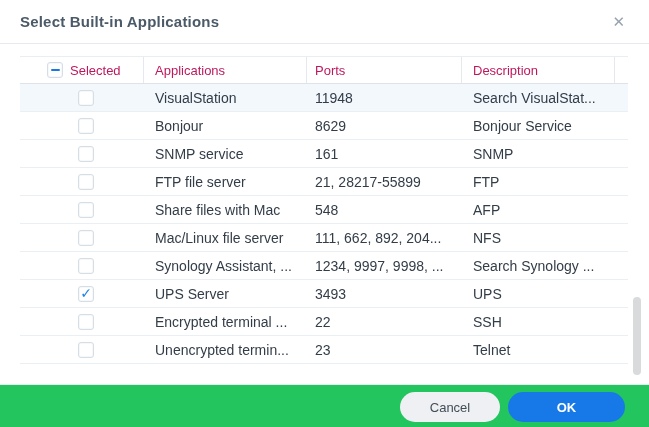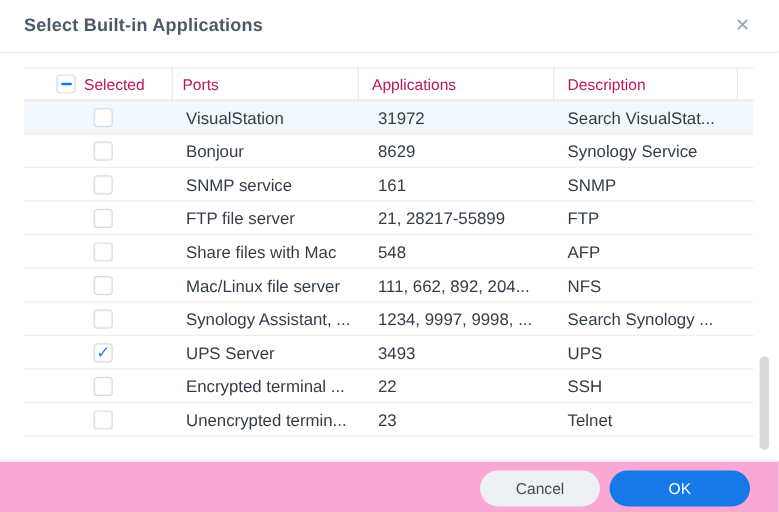--- a/index.html
+++ b/index.html
@@ -60,30 +60,30 @@
     content:"✓"; color:#1e82e8; font-size:14px; font-weight:bold; line-height:1;
     transform:translateY(-1px);
   }
   .checkbox[data-state="indeterminate"]::after {
     content:""; width:9px; height:2px; background:#1779e8; border-radius:1px;
   }
 
   
   .footer {
     position:absolute; left:0; bottom:0; width:649px; height:43px;
-    border-top:1px solid #e7ebef; background:#f9a8d4;
+    border-top:1px solid #e7ebef; background:#22c55e;
     display:flex; align-items:flex-start; justify-content:flex-end;
     padding:7px 24px 0 0; gap:8px;
   }
   .btn {
     height:30px; border:none; border-radius:15px; font-size:13px;
     font-family:"Liberation Sans","DejaVu Sans",sans-serif; cursor:pointer;
   }
   .btn-cancel { width:100px; background:#eef0f3; color:#424d57; }
-  .btn-ok     { width:117px; background:#1779e8; color:#ffffff; font-weight:normal; }
+  .btn-ok     { width:117px; background:#1779e8; color:#ffffff; font-weight:bold; }
 
   
   .scroll-thumb {
     position:absolute; left:633px; top:297px; width:8px; height:78px;
     background:#d8dadc; border-radius:4px; cursor:pointer;
   }
 </style>
 </head>
 <body>
 
@@ -93,43 +93,43 @@
     <div class="title">Select Built-in Applications</div>
     <div class="close">✕</div>
   </div>
 
   <div class="table-wrap">
     <div class="thead">
       <div class="th th-sel">
         <span class="checkbox" data-state="indeterminate"></span>
         <span class="th-label">Selected</span>
       </div>
+      <div class="th th-app">Applications</div>
       <div class="th th-ports">Ports</div>
-      <div class="th th-app">Applications</div>
       <div class="th th-desc">Description</div>
       <div class="th th-fill"></div>
     </div>
 
     <div id="table-body">
     <div class="row highlighted">
       <div class="cell cell-sel">
         <span class="checkbox" data-state="false"></span>
       </div>
       <div class="cell cell-app">VisualStation</div>
-      <div class="cell cell-ports">31972</div>
+      <div class="cell cell-ports">11948</div>
       <div class="cell cell-desc">Search VisualStat...</div>
     </div>
 
     <div class="row">
       <div class="cell cell-sel">
         <span class="checkbox" data-state="false"></span>
       </div>
       <div class="cell cell-app">Bonjour</div>
       <div class="cell cell-ports">8629</div>
-      <div class="cell cell-desc">Synology Service</div>
+      <div class="cell cell-desc">Bonjour Service</div>
     </div>
 
     <div class="row">
       <div class="cell cell-sel">
         <span class="checkbox" data-state="false"></span>
       </div>
       <div class="cell cell-app">SNMP service</div>
       <div class="cell cell-ports">161</div>
       <div class="cell cell-desc">SNMP</div>
     </div>

